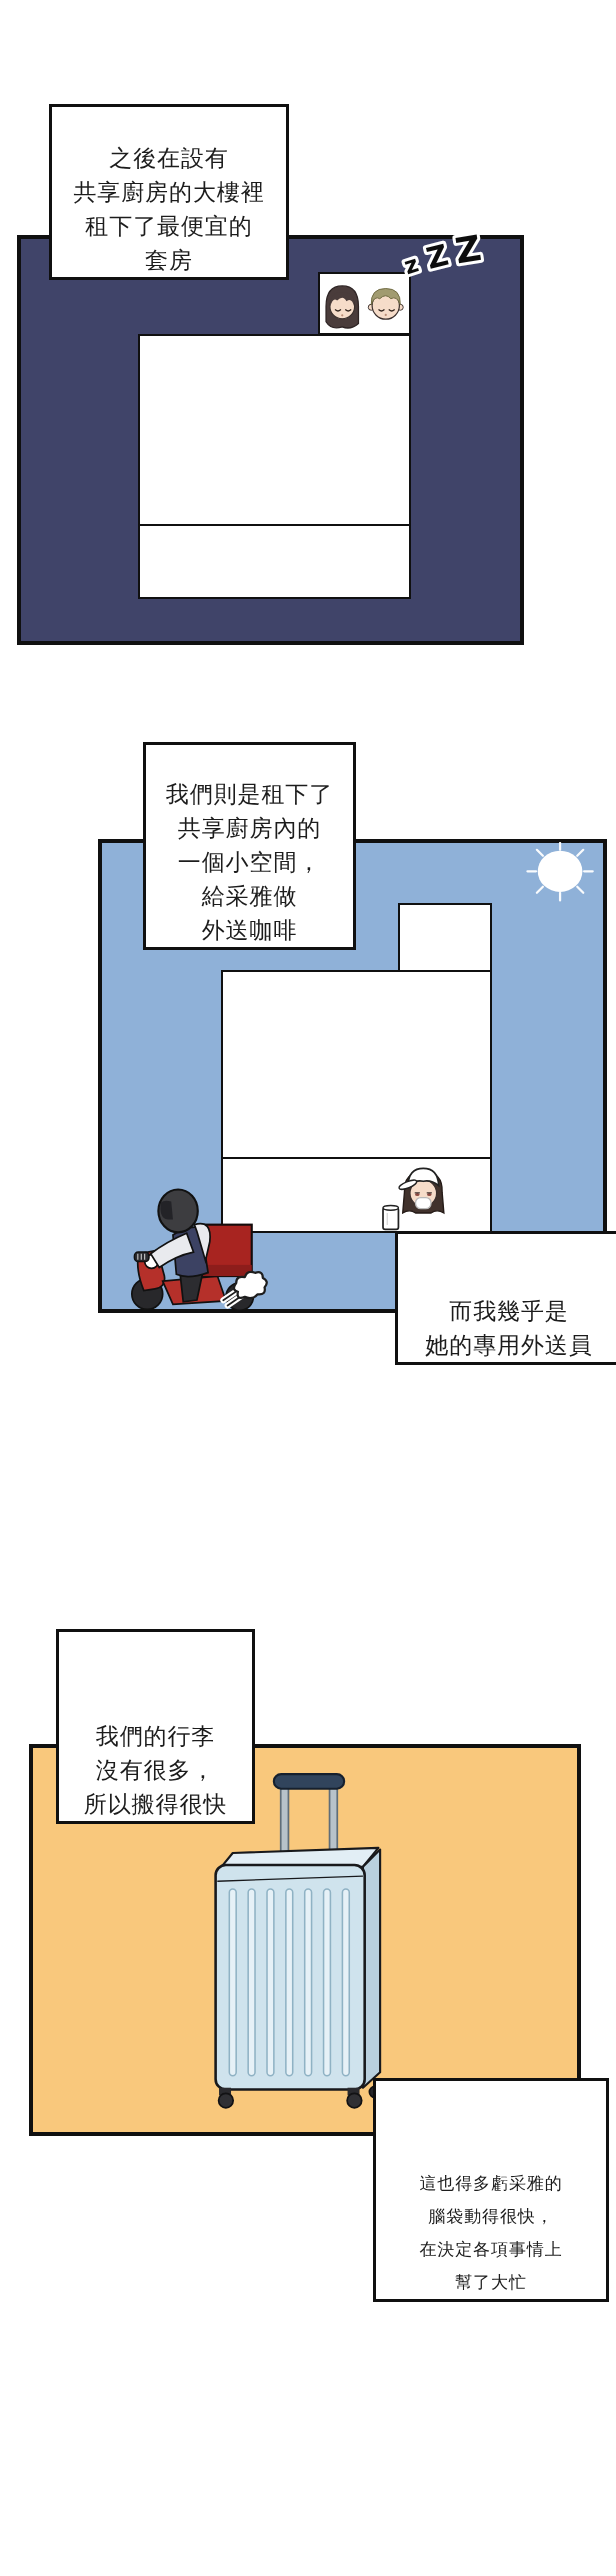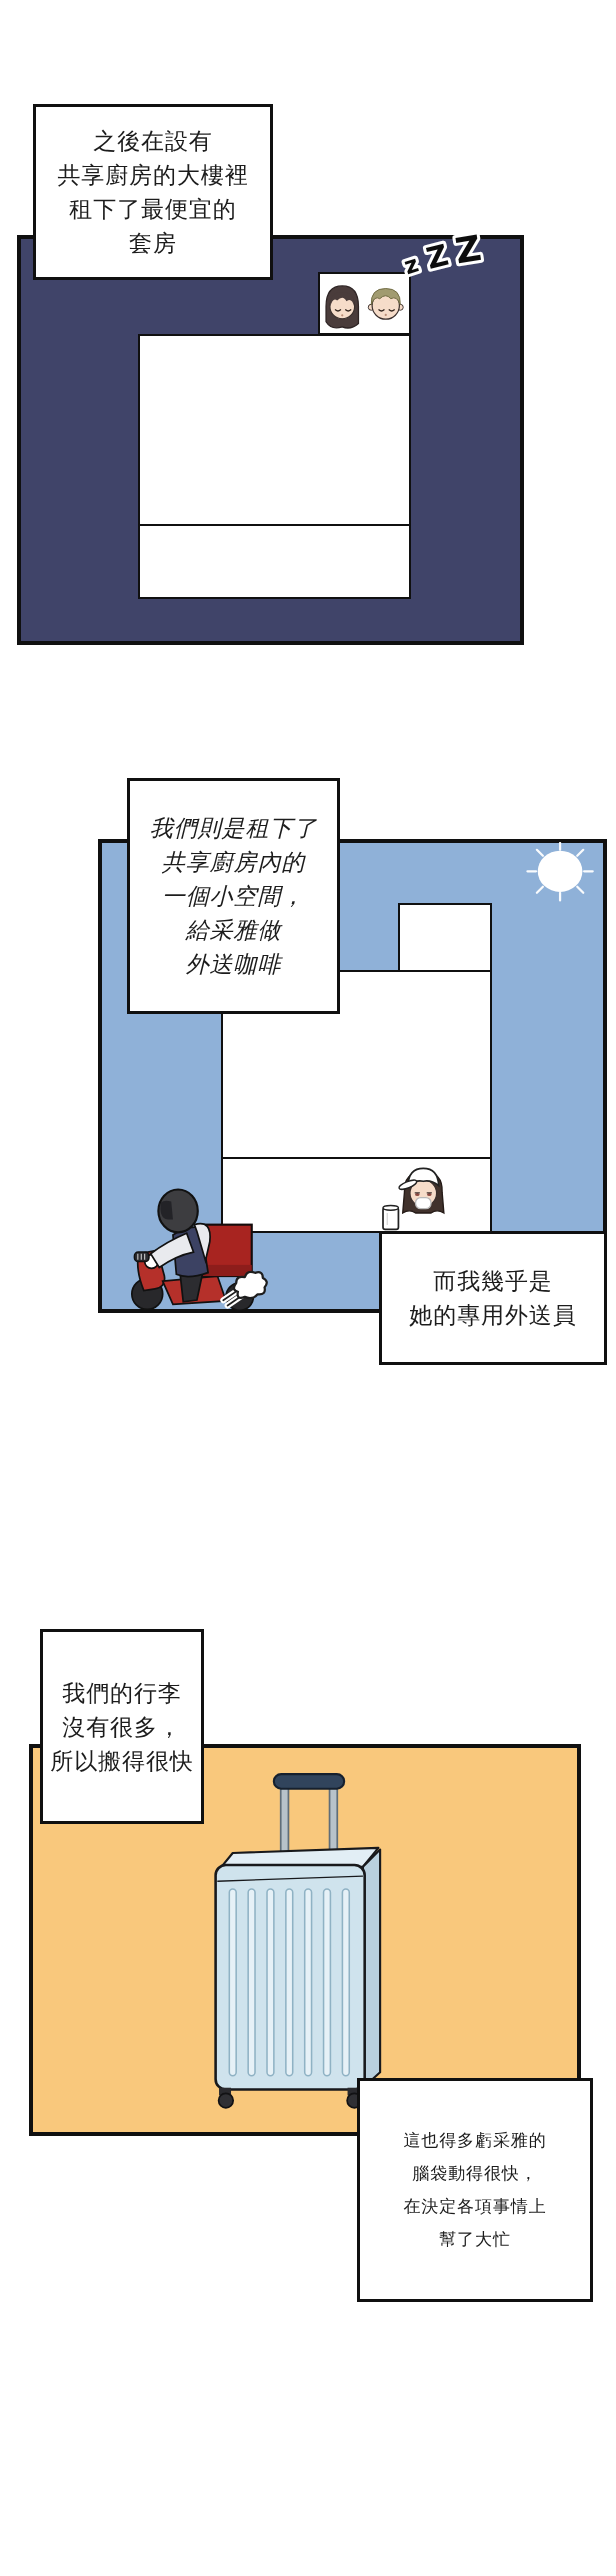--- a/index.html
+++ b/index.html
@@ -1,22 +1,22 @@
 <!DOCTYPE html>
 <html style="font-size:13.7px"><head>
 <meta charset="utf-8">
 <style>
   html,body{margin:0;padding:0;}
   body{background:#ffffff;font-family:"Liberation Sans","DejaVu Sans",sans-serif;}
   .page{position:relative;width:617px;height:2576px;background:#ffffff;overflow:hidden;}
   .panel{position:absolute;border:4.3px solid #101010;box-sizing:border-box;z-index:1;}
   .inner-rect{position:absolute;background:#ffffff;border:2.6px solid #101010;box-sizing:border-box;z-index:2;}
   .textbox{position:absolute;background:#ffffff;border:3.4px solid #101010;box-sizing:border-box;
-           display:flex;align-items:center;justify-content:center;text-align:center;
-           color:#1c1c1c;z-index:3;}
+           display:flex;align-items:flex-end;justify-content:center;text-align:center;
+           color:#1c1c1c;z-index:3;margin-left:16px;}
   .tx{white-space:pre-line;font-size:23px;line-height:34px;letter-spacing:0.9px;font-weight:500;}
   .tx-sm{font-size:17px;line-height:33px;}
   .divider{position:absolute;left:0;right:0;height:0;border-top:2.6px solid #101010;}
   .illu{position:absolute;z-index:2;}
   svg{display:block;}
 </style>
 </head>
 <body>
 
 <div class="page">
@@ -151,21 +151,21 @@
       <g stroke-linecap="round">
         <line x1="5" y1="48" x2="24" y2="35" stroke="#ffffff" stroke-width="7"></line>
         <line x1="10" y1="54" x2="29" y2="41" stroke="#ffffff" stroke-width="7"></line>
         <line x1="5" y1="48" x2="24" y2="35" stroke="#1e1e1e" stroke-width="2"></line>
         <line x1="10" y1="54" x2="29" y2="41" stroke="#1e1e1e" stroke-width="2"></line>
       </g>
       <path d="M30,44 Q20,48 22,38 Q14,36 20,28 Q20,19 30,21 Q33,12 42,16 Q51,13 51,22 Q59,26 53,33 Q55,42 45,41 Q39,48 30,44 Z" fill="#ffffff" stroke="#1e1e1e" stroke-width="2.6" stroke-linejoin="round"></path>
     </svg>
   </div>
 
-  <div class="textbox" style="left:127px;top:778px;width:213px;height:236px;font-style:italic;">
+  <div class="textbox" style="left:127px;top:742px;width:213px;height:208px;">
     <div class="tx">我們則是租下了
 共享廚房內的
 一個小空間，
 給采雅做
 外送咖啡</div>
   </div>
 
   <div class="textbox" style="left:379px;top:1231px;width:228px;height:134px;">
     <div class="tx">而我幾乎是
 她的專用外送員</div>
@@ -200,21 +200,21 @@
         <rect x="158" y="140" width="8" height="218" rx="4"></rect>
       </g>
 
       <rect x="14" y="372" width="14" height="9" fill="#2a2a2e"></rect>
       <rect x="164" y="372" width="14" height="9" fill="#2a2a2e"></rect>
       <circle cx="22" cy="387" r="8.5" fill="#303034" stroke="#121214" stroke-width="2"></circle>
       <circle cx="172" cy="387" r="8.5" fill="#303034" stroke="#121214" stroke-width="2"></circle>
     </svg>
   </div>
 
-  <div class="textbox" style="left:40px;top:1629px;width:164px;height:195px;">
+  <div class="textbox" style="left:40px;top:1629px;width:199px;height:195px;">
     <div class="tx">我們的行李
 沒有很多，
 所以搬得很快</div>
   </div>
 
   <div class="textbox" style="left:357px;top:2078px;width:236px;height:224px;">
     <div class="tx tx-sm">這也得多虧采雅的
 腦袋動得很快，
 在決定各項事情上
 幫了大忙</div>

